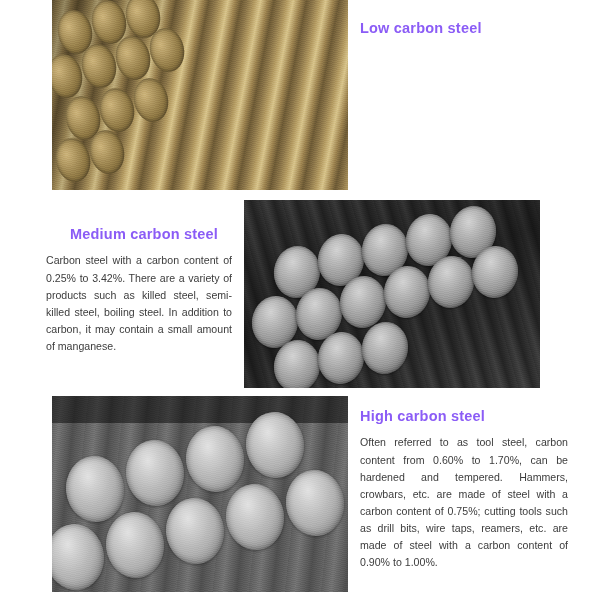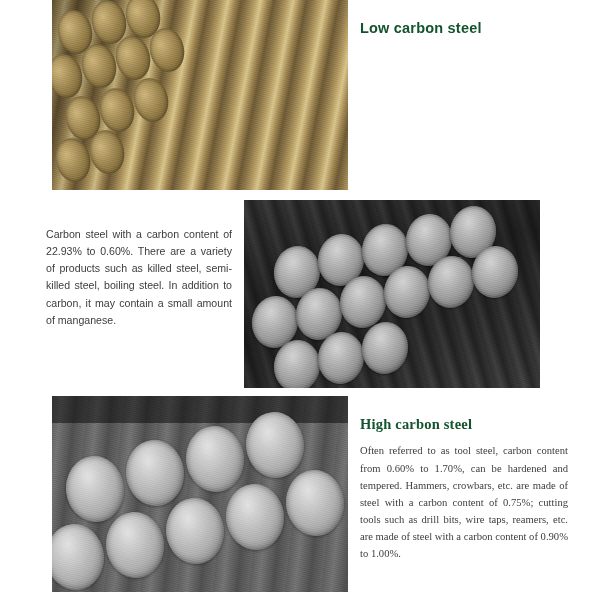--- a/index.html
+++ b/index.html
@@ -28,21 +28,21 @@
   .photo {
     position: absolute;
     overflow: hidden;
     background: #6b6b63;
   }
   .textcol {
     position: absolute;
     box-sizing: border-box;
   }
   .heading {
-    color: #14532d;
+    color: #8b5cf6;
     font-size: 14.5px;
     font-weight: bold;
     letter-spacing: 0.2px;
     margin: 0 0 9px 0;
     line-height: 1.2;
   }
   .body-text {
     color: #3c3c3c;
     font-size: 10.6px;
     line-height: 1.62;
@@ -176,21 +176,22 @@
         <i style="left:184px; top:56px;"></i>
         <i style="left:228px; top:46px;"></i>
         <i style="left:30px;  top:140px;"></i>
         <i style="left:74px;  top:132px;"></i>
         <i style="left:118px; top:122px;"></i>
       </div>
       <div class="noise"></div>
     </div>
 
     <div class="textcol t2" style="top:30px;">
-      <p class="body-text">Carbon steel with a carbon content of 22.93% to 0.60%. There are a variety of products such as killed steel, semi-killed steel, boiling steel. In addition to carbon, it may contain a small amount of manganese.</p>
+      <h2 class="heading">Medium carbon steel</h2>
+      <p class="body-text">Carbon steel with a carbon content of 0.25% to 3.42%. There are a variety of products such as killed steel, semi-killed steel, boiling steel. In addition to carbon, it may contain a small amount of manganese.</p>
     </div>
   </div>
 
   <div class="section" style="left:0;top:392px;width:600px;height:208px;">
 
     <div class="photo p3" style="top:4px;">
       <div class="p3-bg"></div>
       <div class="p3-ends bars">
         <i style="left:14px;  top:60px;"></i>
         <i style="left:74px;  top:44px;"></i>
@@ -198,19 +199,19 @@
         <i style="left:194px; top:16px;"></i>
         <i style="left:-6px;  top:128px;"></i>
         <i style="left:54px;  top:116px;"></i>
         <i style="left:114px; top:102px;"></i>
         <i style="left:174px; top:88px;"></i>
         <i style="left:234px; top:74px;"></i>
       </div>
       <div class="noise"></div>
     </div>
 
-    <div class="textcol t3" style="top:24px;font-family:Liberation Serif, serif;">
+    <div class="textcol t3" style="top:16px;">
       <h2 class="heading">High carbon steel</h2>
       <p class="body-text">Often referred to as tool steel, carbon content from 0.60% to 1.70%, can be hardened and tempered. Hammers, crowbars, etc. are made of steel with a carbon content of 0.75%; cutting tools such as drill bits, wire taps, reamers, etc. are made of steel with a carbon content of 0.90% to 1.00%.</p>
     </div>
   </div>
 
 </div>
 
 </body></html>

